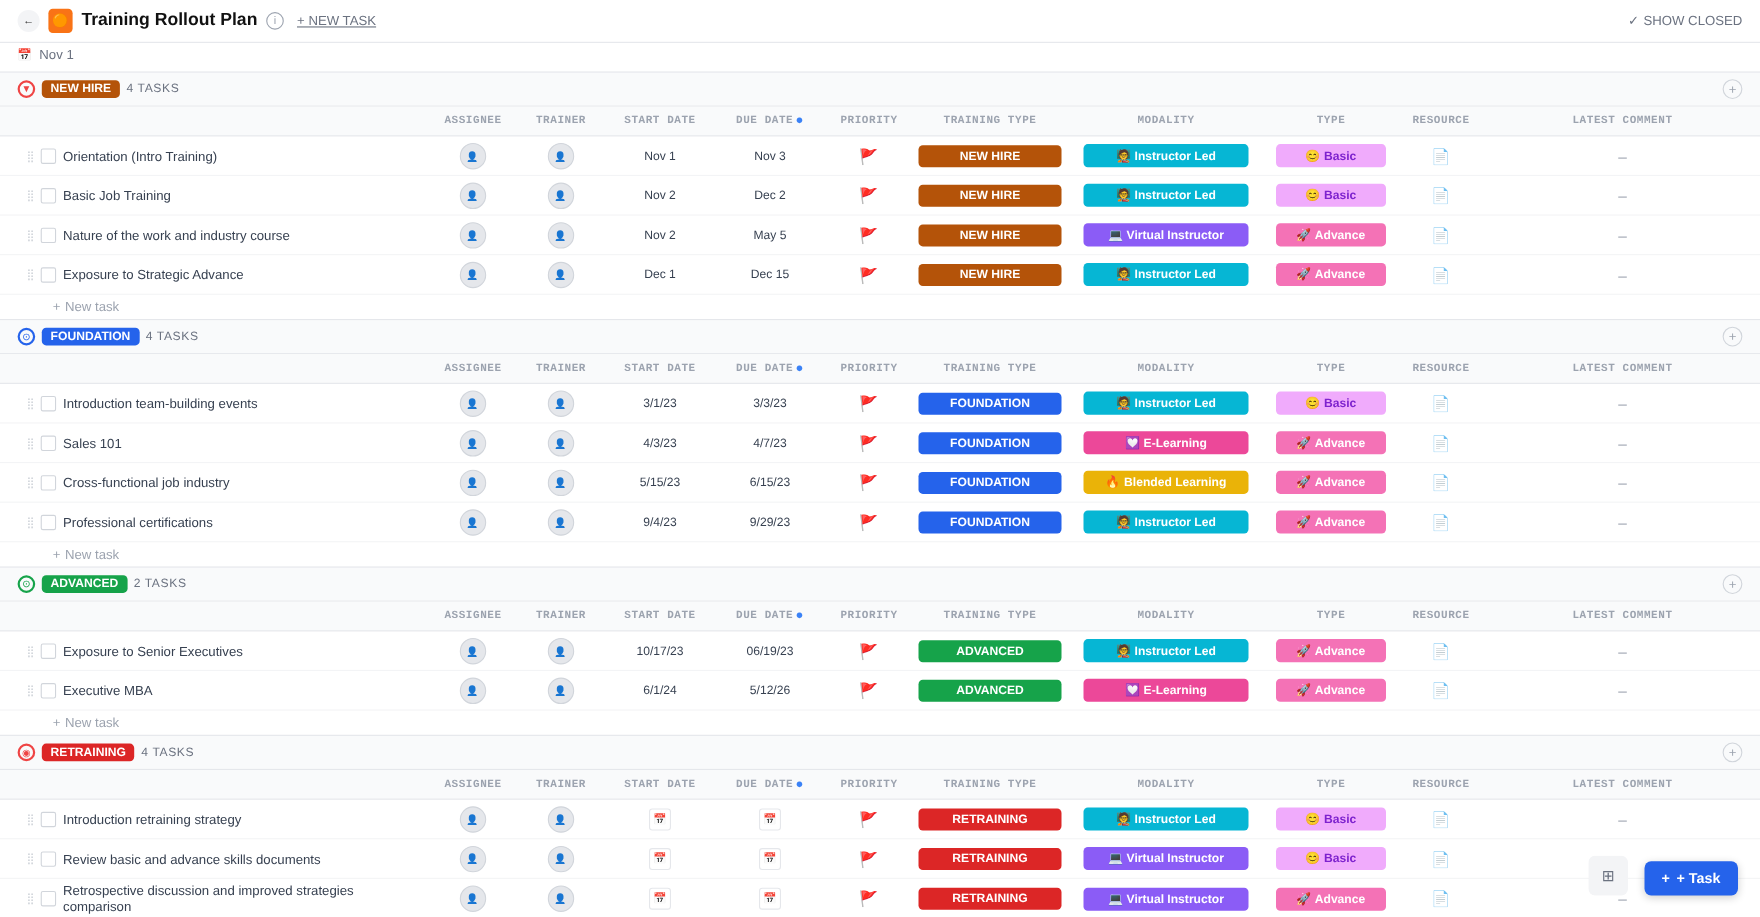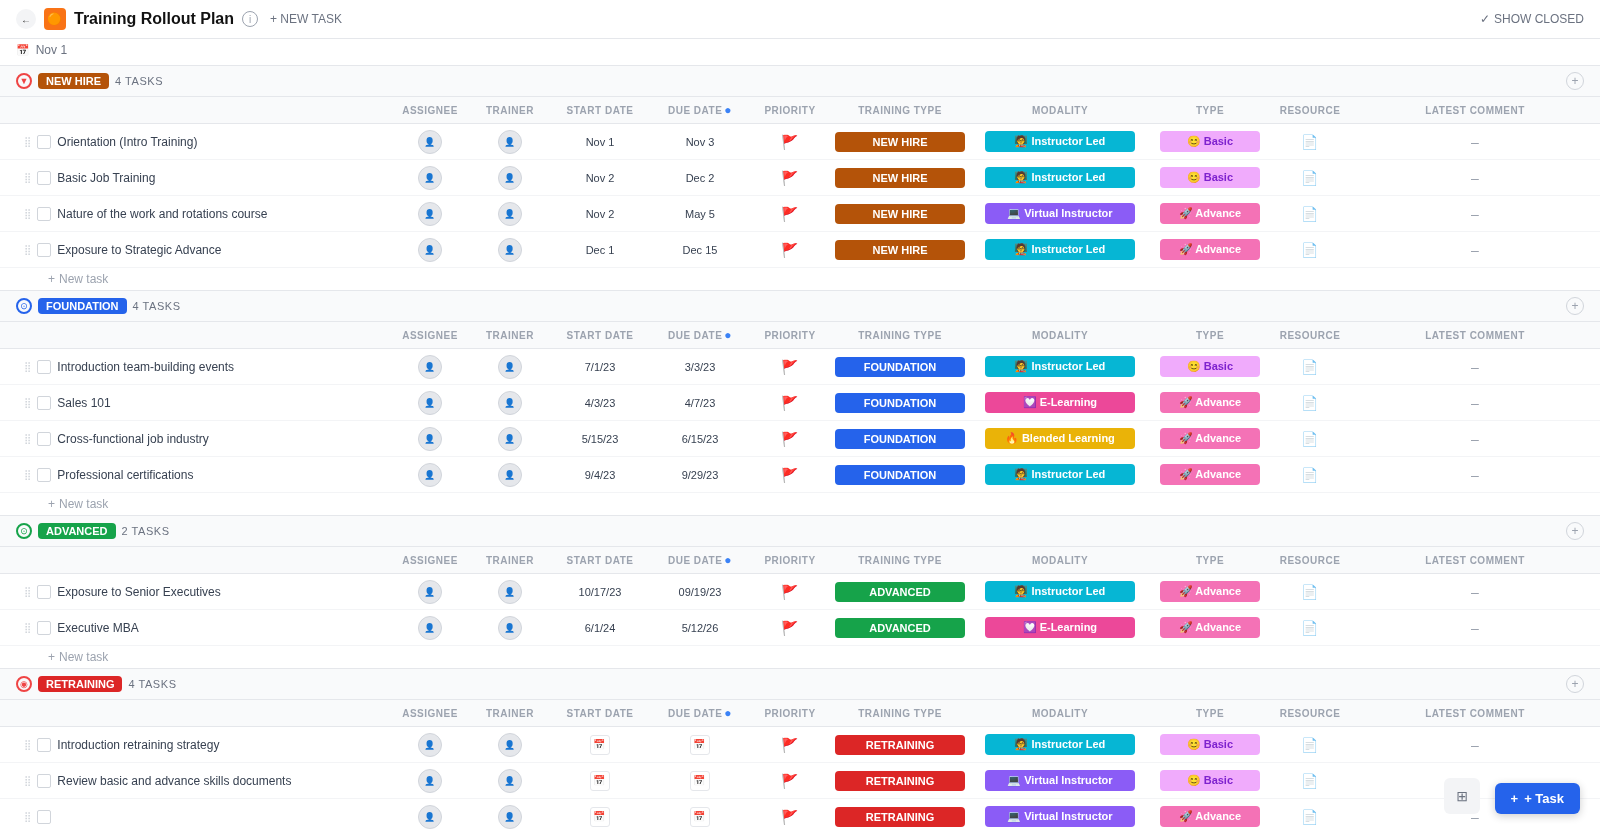--- a/index.html
+++ b/index.html
@@ -4,42 +4,42 @@
   <style>
     * { box-sizing: border-box; margin: 0; padding: 0; }
     body { font-family: -apple-system, BlinkMacSystemFont, 'Segoe UI', sans-serif; font-size: 12px; background: #fff; color: #333; overflow-x: hidden; }
     
     
     .header { display: flex; align-items: center; padding: 8px 16px; border-bottom: 1px solid #e5e7eb; gap: 8px; }
     .header-back { width: 20px; height: 20px; border-radius: 50%; background: #f3f4f6; display: flex; align-items: center; justify-content: center; cursor: pointer; font-size: 10px; }
     .header-icon { width: 22px; height: 22px; background: #f97316; border-radius: 4px; display: flex; align-items: center; justify-content: center; font-size: 12px; }
     .header-title { font-size: 16px; font-weight: 600; color: #111; }
     .header-info { width: 16px; height: 16px; border-radius: 50%; border: 1px solid #9ca3af; display: flex; align-items: center; justify-content: center; font-size: 10px; color: #9ca3af; cursor: pointer; }
-    .header-new-task { display: flex; align-items: center; gap: 4px; color: #6b7280; cursor: pointer; font-size: 12px; margin-left: 4px; }
+    .header-new-task { display: flex; align-items: center; gap: 4px; color: #6b7280; cursor: pointer; font-size: 12px; margin-left: 4px; text-decoration: underline; }
     .header-show-closed { margin-left: auto; display: flex; align-items: center; gap: 4px; color: #6b7280; font-size: 12px; cursor: pointer; }
     
     
     .subheader { padding: 4px 16px 8px; display: flex; align-items: center; gap: 6px; color: #6b7280; font-size: 12px; }
     .subheader-icon { font-size: 11px; }
     
     
     .section { margin-bottom: 0; }
     .section-header { display: flex; align-items: center; gap: 6px; padding: 6px 16px; background: #f9fafb; border-top: 1px solid #e5e7eb; border-bottom: 1px solid #e5e7eb; }
     .section-toggle { width: 16px; height: 16px; border-radius: 50%; border: 2px solid #9ca3af; display: flex; align-items: center; justify-content: center; cursor: pointer; font-size: 9px; color: #9ca3af; }
     .section-badge { padding: 2px 8px; border-radius: 4px; font-size: 11px; font-weight: 700; color: #fff; }
     .badge-new-hire { background: #b45309; }
     .badge-foundation { background: #2563eb; }
     .badge-advanced { background: #16a34a; }
     .badge-retraining { background: #dc2626; }
     .section-task-count { color: #6b7280; font-size: 11px; font-weight: 500; text-transform: uppercase; letter-spacing: 0.05em; }
     .section-add { margin-left: auto; width: 18px; height: 18px; border-radius: 50%; border: 1px solid #d1d5db; display: flex; align-items: center; justify-content: center; cursor: pointer; color: #9ca3af; font-size: 12px; }
     
     
     .col-headers { display: grid; grid-template-columns: 390px 80px 80px 100px 100px 80px 140px 180px 120px 80px 1fr; gap: 0; padding: 4px 0; border-bottom: 1px solid #e5e7eb; align-items: center; }
-    .col-header { font-size: 10px; font-weight: 600; color: #9ca3af; text-transform: uppercase; letter-spacing: 0.05em; text-align: center; padding: 2px 4px; display: flex; align-items: center; justify-content: center; gap: 2px; }
+    .col-header { font-size: 10px; font-weight: 600; color: #9ca3af; text-transform: uppercase; letter-spacing: 0.05em; text-align: center; padding: 2px 4px; display: flex; align-items: center; justify-content: center; gap: 2px; font-family: Liberation Mono, monospace; }
     .col-header-task { text-align: left; padding-left: 48px; justify-content: flex-start; }
     
     
     .task-row { display: grid; grid-template-columns: 390px 80px 80px 100px 100px 80px 140px 180px 120px 80px 1fr; gap: 0; align-items: center; border-bottom: 1px solid #f3f4f6; min-height: 36px; }
     .task-name-cell { display: flex; align-items: center; gap: 6px; padding: 4px 8px 4px 24px; }
     .task-drag { color: #d1d5db; font-size: 10px; cursor: grab; }
     .task-checkbox { width: 14px; height: 14px; border: 1px solid #d1d5db; border-radius: 2px; flex-shrink: 0; }
     .task-name { font-size: 12px; color: #374151; }
     .task-cell { display: flex; align-items: center; justify-content: center; padding: 2px 4px; }
     .avatar-circle { width: 24px; height: 24px; border-radius: 50%; background: #e5e7eb; border: 1px solid #d1d5db; display: flex; align-items: center; justify-content: center; font-size: 9px; color: #6b7280; }
@@ -209,21 +209,21 @@
         </div>
         <div class="task-cell">
           <span class="comment-dash">–</span>
         </div>
       </div>
 
       <div class="task-row">
         <div class="task-name-cell">
           <span class="task-drag">⣿</span>
           <div class="task-checkbox"></div>
-          <span class="task-name">Nature of the work and rotations course</span>
+          <span class="task-name">Nature of the work and industry course</span>
         </div>
         <div class="task-cell">
           <div class="avatar-circle">👤</div>
         </div>
         <div class="task-cell">
           <div class="avatar-circle">👤</div>
         </div>
         <div class="task-cell">
           <span class="date-text">Nov 2</span>
         </div>
@@ -325,21 +325,21 @@
           <div class="task-checkbox"></div>
           <span class="task-name">Introduction team-building events</span>
         </div>
         <div class="task-cell">
           <div class="avatar-circle">👤</div>
         </div>
         <div class="task-cell">
           <div class="avatar-circle">👤</div>
         </div>
         <div class="task-cell">
-          <span class="date-text">7/1/23</span>
+          <span class="date-text">3/1/23</span>
         </div>
         <div class="task-cell">
           <span class="date-text">3/3/23</span>
         </div>
         <div class="task-cell">
           <span class="priority-flag" style="color:#3b82f6">🚩</span>
         </div>
         <div class="training-cell">
           <div class="training-badge tb-foundation">FOUNDATION</div>
         </div>
@@ -511,21 +511,21 @@
         <div class="task-cell">
           <div class="avatar-circle">👤</div>
         </div>
         <div class="task-cell">
           <div class="avatar-circle">👤</div>
         </div>
         <div class="task-cell">
           <span class="date-text">10/17/23</span>
         </div>
         <div class="task-cell">
-          <span class="date-text">09/19/23</span>
+          <span class="date-text">06/19/23</span>
         </div>
         <div class="task-cell">
           <span class="priority-flag flag-yellow">🚩</span>
         </div>
         <div class="training-cell">
           <div class="training-badge tb-advanced">ADVANCED</div>
         </div>
         <div class="task-cell">
           <div class="modality-badge mod-instructor">🧑‍🏫 Instructor Led</div>
         </div>
@@ -682,20 +682,21 @@
         </div>
         <div class="task-cell">
           <span class="comment-dash">–</span>
         </div>
       </div>
 
       <div class="task-row">
         <div class="task-name-cell">
           <span class="task-drag">⣿</span>
           <div class="task-checkbox"></div>
+          <span class="task-name">Retrospective discussion and improved strategies comparison</span>
         </div>
         <div class="task-cell">
           <div class="avatar-circle">👤</div>
         </div>
         <div class="task-cell">
           <div class="avatar-circle">👤</div>
         </div>
         <div class="task-cell">
           <div class="date-placeholder">📅</div>
         </div>

